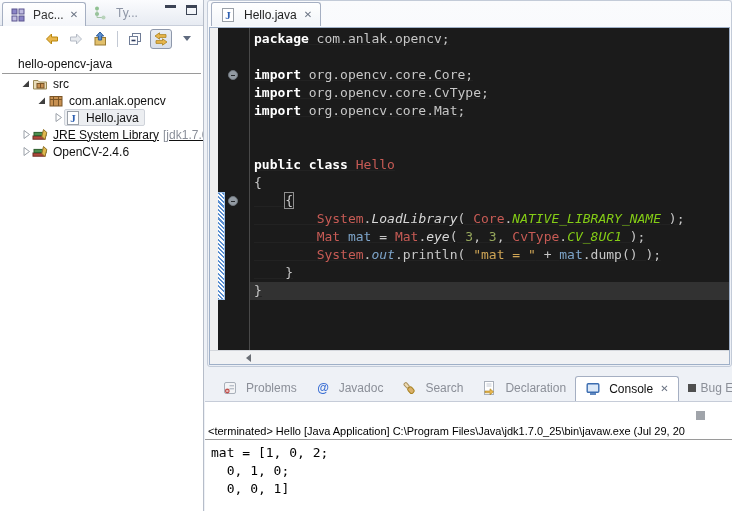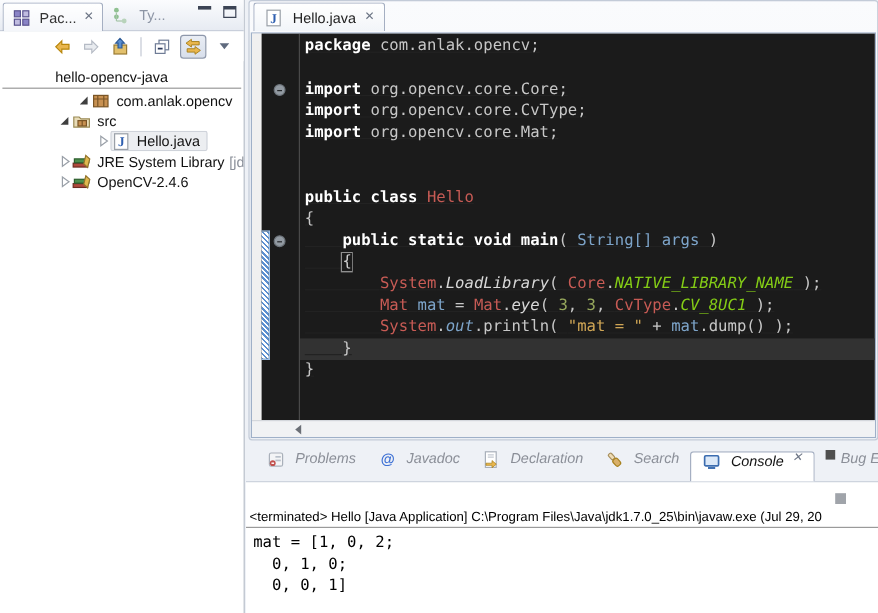--- a/index.html
+++ b/index.html
@@ -26,21 +26,21 @@
   .btn-max { width:11px; height:10px; border:1px solid #3c4455; border-top:3px solid #3c4455; }
 
   .sidebar-toolbar { height:25px; display:flex; align-items:center; justify-content:flex-end;
     gap:6px; padding-right:7px; background:#fff; }
   .tbtn { width:18px; height:18px; display:flex; align-items:center; justify-content:center; }
   .tbtn.pressed { border:1px solid #8e98ab; border-radius:3px; background:linear-gradient(#e9edf4,#d8dfeb); width:22px; height:20px; }
   .tb-sep { width:1px; height:16px; background:#c3c9d4; margin:0 2px; }
   .menu-arrow { width:0; height:0; border-left:4px solid transparent; border-right:4px solid transparent; border-top:5px solid #5f6a7e; }
 
   .tree { padding-top:4px; font-size:12px; color:#111; }
-  .tree-row { height:17px; display:flex; align-items:center; white-space:nowrap; overflow:hidden; position:relative;margin-left:28px; }
+  .tree-row { height:17px; display:flex; align-items:center; white-space:nowrap; overflow:hidden; position:relative; }
   .twisty { width:12px; height:13px; flex:0 0 12px; }
   .ticon { width:16px; height:16px; flex:0 0 16px; margin-right:3px; }
   .tlabel { padding:0 2px; }
   .tsuffix { color:#8a8f99; padding-left:2px; }
   .tree-row.selected .selwrap { background:#eceef1; border:1px solid #cfd3da; border-radius:2px;
     display:flex; align-items:center; height:17px; padding-right:3px; }
   .selwrap { display:flex; align-items:center; }
   .tree-hairline { border-top:1px solid #9a9a9a; margin:1px 2px 1px 2px; }
 
   
@@ -77,22 +77,22 @@
   .tok-dbox{ color:#cfcfcf; box-shadow:0 0 0 1px #8f8f8f; }
   .hscroll { position:absolute; left:0; right:0; bottom:0; height:14px; background:#f1f2f4;
     border-top:1px solid #d4d7dc; display:flex; align-items:center; }
   .hscroll-arrow { margin-left:36px; width:0; height:0;
     border-top:4px solid transparent; border-bottom:4px solid transparent; border-right:5px solid #6b6f76; }
 
   
   .console { position:absolute; left:205px; top:374px; right:0; bottom:0; }
   .console-tabbar { height:28px; display:flex; align-items:flex-end; padding-left:8px;
     border-bottom:1px solid #c6ccd8; white-space:nowrap; overflow:hidden; }
-  .ctab { display:flex; gap:5px; height:26px; padding:0 9px;
-    color:#8b8f98; font-size:12px; flex:0 0 auto;font-style:italic; }
+  .ctab { display:flex; align-items:center; gap:5px; height:26px; padding:0 9px;
+    color:#8b8f98; font-size:12px; flex:0 0 auto; }
   .ctab.selected { background:#ffffff; border:1px solid #a5afc2; border-bottom:1px solid #ffffff;
     border-radius:3px 3px 0 0; margin-bottom:-1px; color:#111; }
   .bug-square { width:8px; height:8px; background:#4f4f4f; }
   .console-content { position:absolute; left:0; right:0; top:28px; bottom:0; background:#fff; }
   .console-sq { position:absolute; right:27px; top:9px; width:9px; height:9px; background:#a0a4aa; }
   .console-header { margin-top:23px; padding:0 0 2px 3px; color:#000; font-size:11px;
     border-bottom:1px solid #9a9a9a; white-space:nowrap; overflow:hidden; }
   .console-output { padding:4px 0 0 6px; font-family:"DejaVu Sans Mono", monospace;
     font-size:13px; line-height:18px; color:#000; white-space:pre; }
 </style>
@@ -178,72 +178,72 @@
       </span>
     </div>
   <div class="tree" id="tree">
       <div class="tree-row" style="padding-left: 4px;">
         <span class="twisty"></span>
         <span class="selwrap">
           <span class="tlabel">hello-opencv-java</span>
         </span>
       </div>
       <div class="tree-hairline"></div>
+      <div class="tree-row" style="padding-left: 20px;">
+        <span class="twisty">
+          <svg xmlns="http://www.w3.org/2000/svg" viewBox="0 0 16 16" width="16" height="16">
+            <polygon points="9,3.5 9,10 2.5,10" fill="#3f3f3f"></polygon>
+          </svg>
+        </span>
+        <span class="selwrap">
+          <span class="ticon">
+            <svg xmlns="http://www.w3.org/2000/svg" viewBox="0 0 16 16" width="16" height="16">
+              <path d="M1.5 4.5 L6 4.5 L7.5 6 L14.5 6 L14.5 13 L1.5 13 Z" fill="#e8dcb8" stroke="#9a8a55"></path>
+              <rect x="5" y="7.5" width="7" height="4.5" fill="#c89152" stroke="#7a5526"></rect>
+              <line x1="8.5" y1="7.5" x2="8.5" y2="12" stroke="#7a5526"></line>
+            </svg>
+          </span>
+          <span class="tlabel">src</span>
+        </span>
+      </div>
       <div class="tree-row" style="padding-left: 36px;">
         <span class="twisty">
           <svg xmlns="http://www.w3.org/2000/svg" viewBox="0 0 16 16" width="16" height="16">
             <polygon points="9,3.5 9,10 2.5,10" fill="#3f3f3f"></polygon>
           </svg>
         </span>
         <span class="selwrap">
           <span class="ticon">
             <svg xmlns="http://www.w3.org/2000/svg" viewBox="0 0 16 16" width="16" height="16">
               <rect x="2" y="3.5" width="12" height="9.5" fill="#c89152" stroke="#7a5526"></rect>
               <line x1="2" y1="6.5" x2="14" y2="6.5" stroke="#7a5526"></line>
               <line x1="5.5" y1="3.5" x2="5.5" y2="13" stroke="#7a5526"></line>
               <line x1="10.5" y1="3.5" x2="10.5" y2="13" stroke="#7a5526"></line>
             </svg>
           </span>
           <span class="tlabel">com.anlak.opencv</span>
         </span>
       </div>
-      <div class="tree-row" style="padding-left: 20px;">
-        <span class="twisty">
-          <svg xmlns="http://www.w3.org/2000/svg" viewBox="0 0 16 16" width="16" height="16">
-            <polygon points="9,3.5 9,10 2.5,10" fill="#3f3f3f"></polygon>
-          </svg>
-        </span>
-        <span class="selwrap">
-          <span class="ticon">
-            <svg xmlns="http://www.w3.org/2000/svg" viewBox="0 0 16 16" width="16" height="16">
-              <path d="M1.5 4.5 L6 4.5 L7.5 6 L14.5 6 L14.5 13 L1.5 13 Z" fill="#e8dcb8" stroke="#9a8a55"></path>
-              <rect x="5" y="7.5" width="7" height="4.5" fill="#c89152" stroke="#7a5526"></rect>
-              <line x1="8.5" y1="7.5" x2="8.5" y2="12" stroke="#7a5526"></line>
-            </svg>
-          </span>
-          <span class="tlabel">src</span>
-        </span>
-      </div>
       <div class="tree-row selected" style="padding-left: 52px;">
         <span class="twisty">
           <svg xmlns="http://www.w3.org/2000/svg" viewBox="0 0 16 16" width="16" height="16">
             <polygon points="4,2.5 9.5,6.5 4,10.5" fill="#ffffff" stroke="#9aa0a8"></polygon>
           </svg>
         </span>
         <span class="selwrap">
           <span class="ticon">
             <svg xmlns="http://www.w3.org/2000/svg" viewBox="0 0 16 16" width="16" height="16">
               <rect x="2.5" y="1.5" width="11" height="13" fill="#fff" stroke="#9aa0a8"></rect>
               <text x="8" y="12" font-size="11" font-weight="bold" fill="#2e5fb0" text-anchor="middle" font-family="Liberation Serif,serif">J</text>
             </svg>
           </span>
           <span class="tlabel">Hello.java</span>
         </span>
       </div>
-      <div class="tree-row" style="padding-left: 20px;">
+      <div class="tree-row" style="padding-left: 20px; text-decoration: underline;">
         <span class="twisty">
           <svg xmlns="http://www.w3.org/2000/svg" viewBox="0 0 16 16" width="16" height="16">
             <polygon points="4,2.5 9.5,6.5 4,10.5" fill="#ffffff" stroke="#9aa0a8"></polygon>
           </svg>
         </span>
         <span class="selwrap">
           <span class="ticon">
             <svg xmlns="http://www.w3.org/2000/svg" viewBox="0 0 16 16" width="16" height="16">
               <rect x="1" y="9" width="12" height="3.2" fill="#b04a3c" stroke="#6e2c22"></rect>
               <rect x="2" y="5.4" width="12" height="3.2" fill="#4d8f4d" stroke="#2d5e2d"></rect>
@@ -300,21 +300,20 @@
       <div class="code" id="code">
           <div class="code-line"><span class="tok-k">package</span><span class="tok-d"> com.anlak.opencv;</span></div>
           <div class="code-line"></div>
           <div class="code-line"><span class="tok-k">import</span><span class="tok-d"> org.opencv.core.Core;</span></div>
           <div class="code-line"><span class="tok-k">import</span><span class="tok-d"> org.opencv.core.CvType;</span></div>
           <div class="code-line"><span class="tok-k">import</span><span class="tok-d"> org.opencv.core.Mat;</span></div>
           <div class="code-line"></div>
           <div class="code-line"></div>
           <div class="code-line"><span class="tok-k">public class </span><span class="tok-cls">Hello</span></div>
           <div class="code-line"><span class="tok-d">{</span></div>
-          <div class="code-line"><span class="tok-d">    </span><span class="tok-k">public static void main</span><span class="tok-d">( </span><span class="tok-b">String[] args</span><span class="tok-d"> )</span></div>
           <div class="code-line"><span class="tok-d">    </span><span class="tok-dbox">{</span></div>
           <div class="code-line"><span class="tok-d">        </span><span class="tok-cls">System</span><span class="tok-d">.</span><span class="tok-mi">LoadLibrary</span><span class="tok-d">( </span><span class="tok-cls">Core</span><span class="tok-d">.</span><span class="tok-ci">NATIVE_LIBRARY_NAME</span><span class="tok-d"> );</span></div>
           <div class="code-line"><span class="tok-d">        </span><span class="tok-cls">Mat</span><span class="tok-d"> </span><span class="tok-b">mat</span><span class="tok-d"> = </span><span class="tok-cls">Mat</span><span class="tok-d">.</span><span class="tok-mi">eye</span><span class="tok-d">( </span><span class="tok-g">3</span><span class="tok-d">, </span><span class="tok-g">3</span><span class="tok-d">, </span><span class="tok-cls">CvType</span><span class="tok-d">.</span><span class="tok-ci">CV_8UC1</span><span class="tok-d"> );</span></div>
           <div class="code-line"><span class="tok-d">        </span><span class="tok-cls">System</span><span class="tok-d">.</span><span class="tok-bi">out</span><span class="tok-d">.println( </span><span class="tok-s">"mat = "</span><span class="tok-d"> + </span><span class="tok-b">mat</span><span class="tok-d">.dump() );</span></div>
           <div class="code-line"><span class="tok-d">    }</span></div>
           <div class="code-line"><span class="tok-d">}</span></div>
         </div>
     </div>
     <div class="hscroll">
       <span class="hscroll-arrow"></span>
@@ -340,38 +339,38 @@
         <span class="ticon">
           <svg xmlns="http://www.w3.org/2000/svg" viewBox="0 0 16 16" width="16" height="16">
             <text x="8" y="12" font-size="12" font-weight="bold" fill="#3b6fd4" text-anchor="middle" font-family="Liberation Sans,sans-serif">@</text>
           </svg>
         </span>
         <span>Javadoc</span>
       </div>
       <div class="ctab">
         <span class="ticon">
           <svg xmlns="http://www.w3.org/2000/svg" viewBox="0 0 16 16" width="16" height="16">
+            <g transform="rotate(-42 8 8)">
+              <rect x="6.4" y="1.6" width="3.2" height="5.6" rx="1" fill="#efdcb4" stroke="#a8905f"></rect>
+              <rect x="5.6" y="7.6" width="4.8" height="6.6" rx="1.8" fill="#d9b06a" stroke="#a8821f"></rect>
+            </g>
+          </svg>
+        </span>
+        <span>Search</span>
+      </div>
+      <div class="ctab">
+        <span class="ticon">
+          <svg xmlns="http://www.w3.org/2000/svg" viewBox="0 0 16 16" width="16" height="16">
             <rect x="3.5" y="1.5" width="9" height="13" fill="#fff" stroke="#a9b0ba"></rect>
             <line x1="5.5" y1="4" x2="10.5" y2="4" stroke="#c3c9d2"></line>
             <line x1="5.5" y1="6" x2="10.5" y2="6" stroke="#c3c9d2"></line>
             <path d="M4 11 L9 11 L9 8.8 L12.6 11.8 L9 14.8 L9 12.8 L4 12.8 Z" fill="#e9b64d" stroke="#a8821f" stroke-width="0.6"></path>
           </svg>
         </span>
         <span>Declaration</span>
-      </div>
-      <div class="ctab">
-        <span class="ticon">
-          <svg xmlns="http://www.w3.org/2000/svg" viewBox="0 0 16 16" width="16" height="16">
-            <g transform="rotate(-42 8 8)">
-              <rect x="6.4" y="1.6" width="3.2" height="5.6" rx="1" fill="#efdcb4" stroke="#a8905f"></rect>
-              <rect x="5.6" y="7.6" width="4.8" height="6.6" rx="1.8" fill="#d9b06a" stroke="#a8821f"></rect>
-            </g>
-          </svg>
-        </span>
-        <span>Search</span>
       </div>
       <div class="ctab selected">
         <span class="ticon">
           <svg xmlns="http://www.w3.org/2000/svg" viewBox="0 0 16 16" width="16" height="16">
             <rect x="2.2" y="2.8" width="11.6" height="8.4" rx="1" fill="#dce9f8" stroke="#3c6db0" stroke-width="1.4"></rect>
             <rect x="5" y="12.2" width="6" height="1.6" fill="#3c6db0"></rect>
           </svg>
         </span>
         <span>Console</span>
         <span class="tab-close">✕</span>

